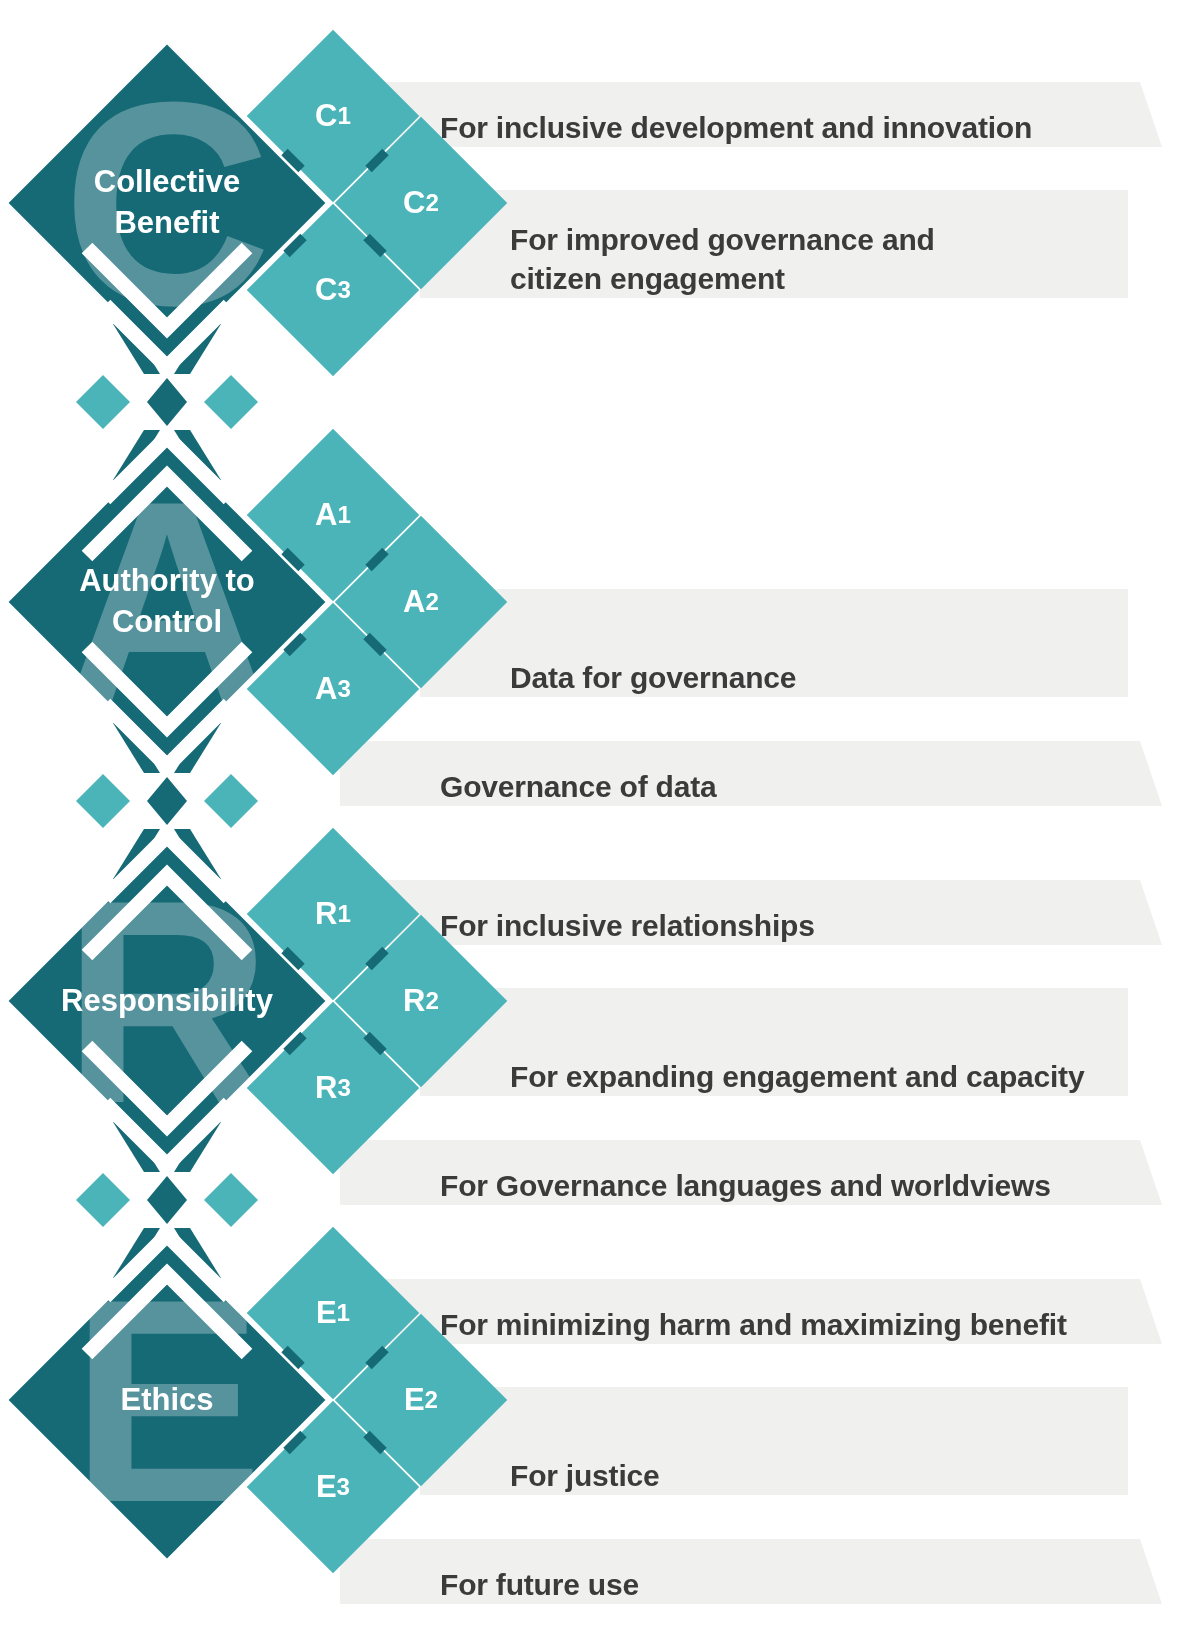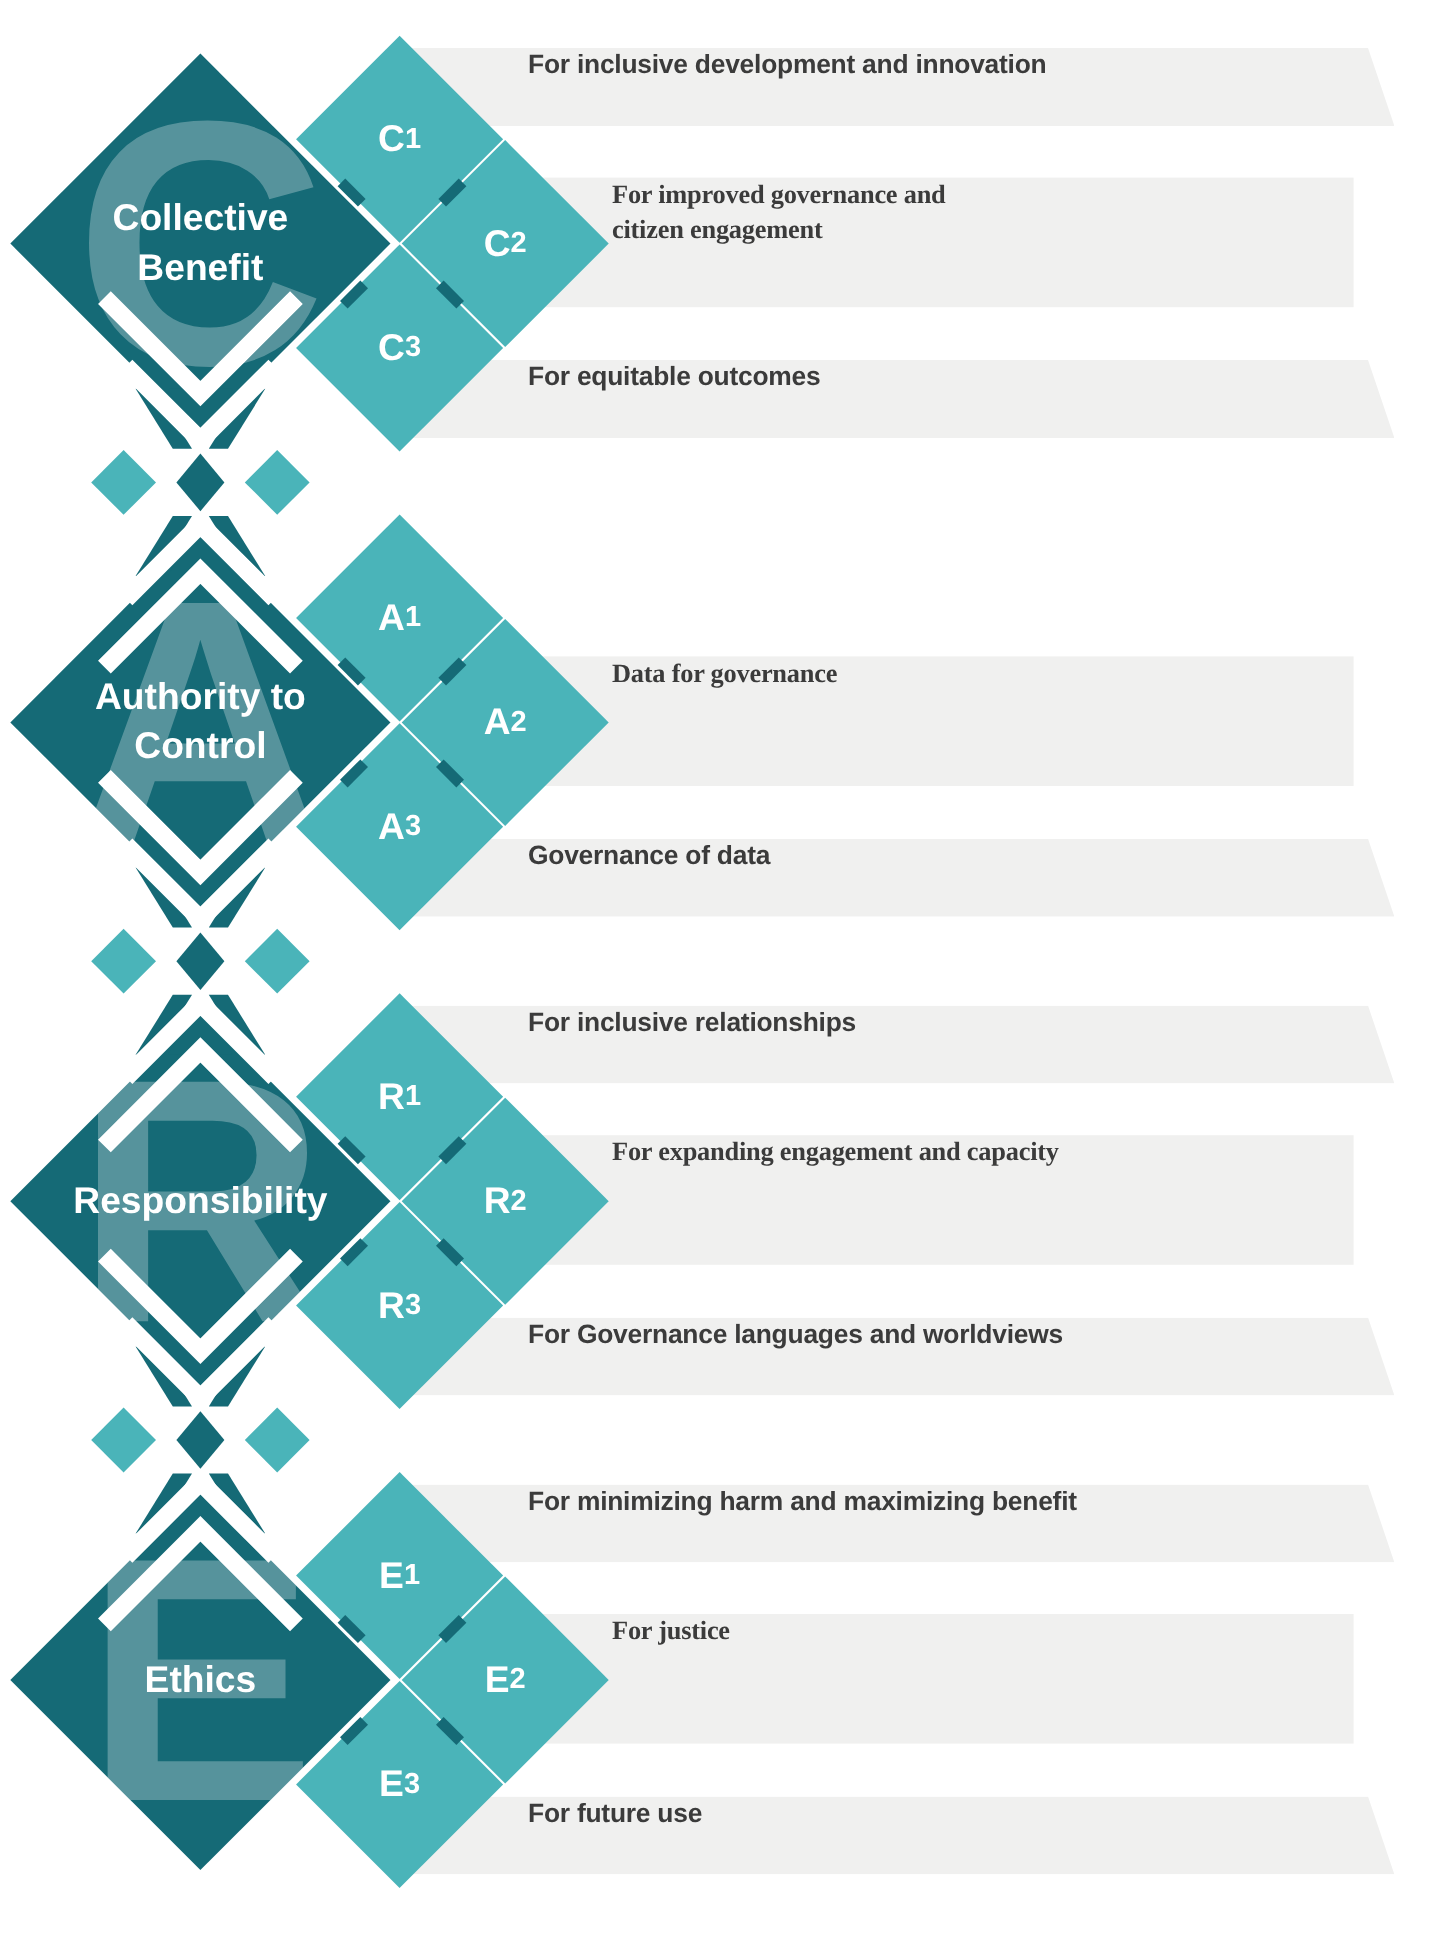--- a/index.html
+++ b/index.html
@@ -7,29 +7,29 @@
     position:relative; width:1200px; height:1628px; overflow:hidden;
     background:#fff;
     font-family:"Liberation Sans", sans-serif;
   }
   .group{position:absolute; inset:0; pointer-events:none;}
 
   
   .banner{
     position:absolute; z-index:1; box-sizing:border-box;
     background:var(--banner_bg,#F0F0EF);
-    display:flex; align-items:flex-start;
+    display:flex; align-items:flex-end;
     color:var(--banner_text,#3B3B3B);
-    font-size:22px; font-weight:600; letter-spacing:-0.2px;
+    font-size:30px; font-weight:600; letter-spacing:-0.2px;margin-top:42px;
   }
   .banner .txt{white-space:pre-line; line-height:1.3;}
   .b1{left:340px; top:calc(var(--gc)*1px - 163px); width:822px; height:65px; padding-left:100px;
       clip-path:polygon(0 0, calc(100% - 22px) 0, 100% 100%, 0 100%);}
   .b1.rev{clip-path:polygon(0 0, 100% 0, calc(100% - 22px) 100%, 0 100%);}
-  .b2{left:420px; top:calc(var(--gc)*1px - 55px); width:708px; height:108px; padding-left:90px;font-family:Liberation Serif, serif;}
+  .b2{left:420px; top:calc(var(--gc)*1px - 55px); width:708px; height:108px; padding-left:90px;}
   .b3{left:340px; top:calc(var(--gc)*1px + 97px); width:822px; height:65px; padding-left:100px;
       clip-path:polygon(0 0, calc(100% - 22px) 0, 100% 100%, 0 100%);}
 
   
   .big-diamond{
     position:absolute; z-index:2; left:55px; top:calc(var(--gc)*1px - 112px);
     width:224px; height:224px; transform:rotate(45deg);
     background:var(--dark_teal,#156A76); overflow:hidden;
   }
   .ghost{
@@ -77,23 +77,20 @@
 
 <div class="canvas">
 
   <div class="group" style="--gc:203">
     <div class="banner b1">
       <span class="txt">For inclusive development and innovation</span>
     </div>
     <div class="banner b2">
       <span class="txt">For improved governance and
 citizen engagement</span>
-    </div>
-    <div class="banner b3">
-      <span class="txt">For equitable outcomes</span>
     </div>
     <div class="big-diamond">
       <div class="ghost">C</div>
       <div class="big-label">
         <div>Collective</div>
         <div>Benefit</div>
       </div>
     </div>
     <div class="sm-diamond s1">
       <div class="sm-label">

